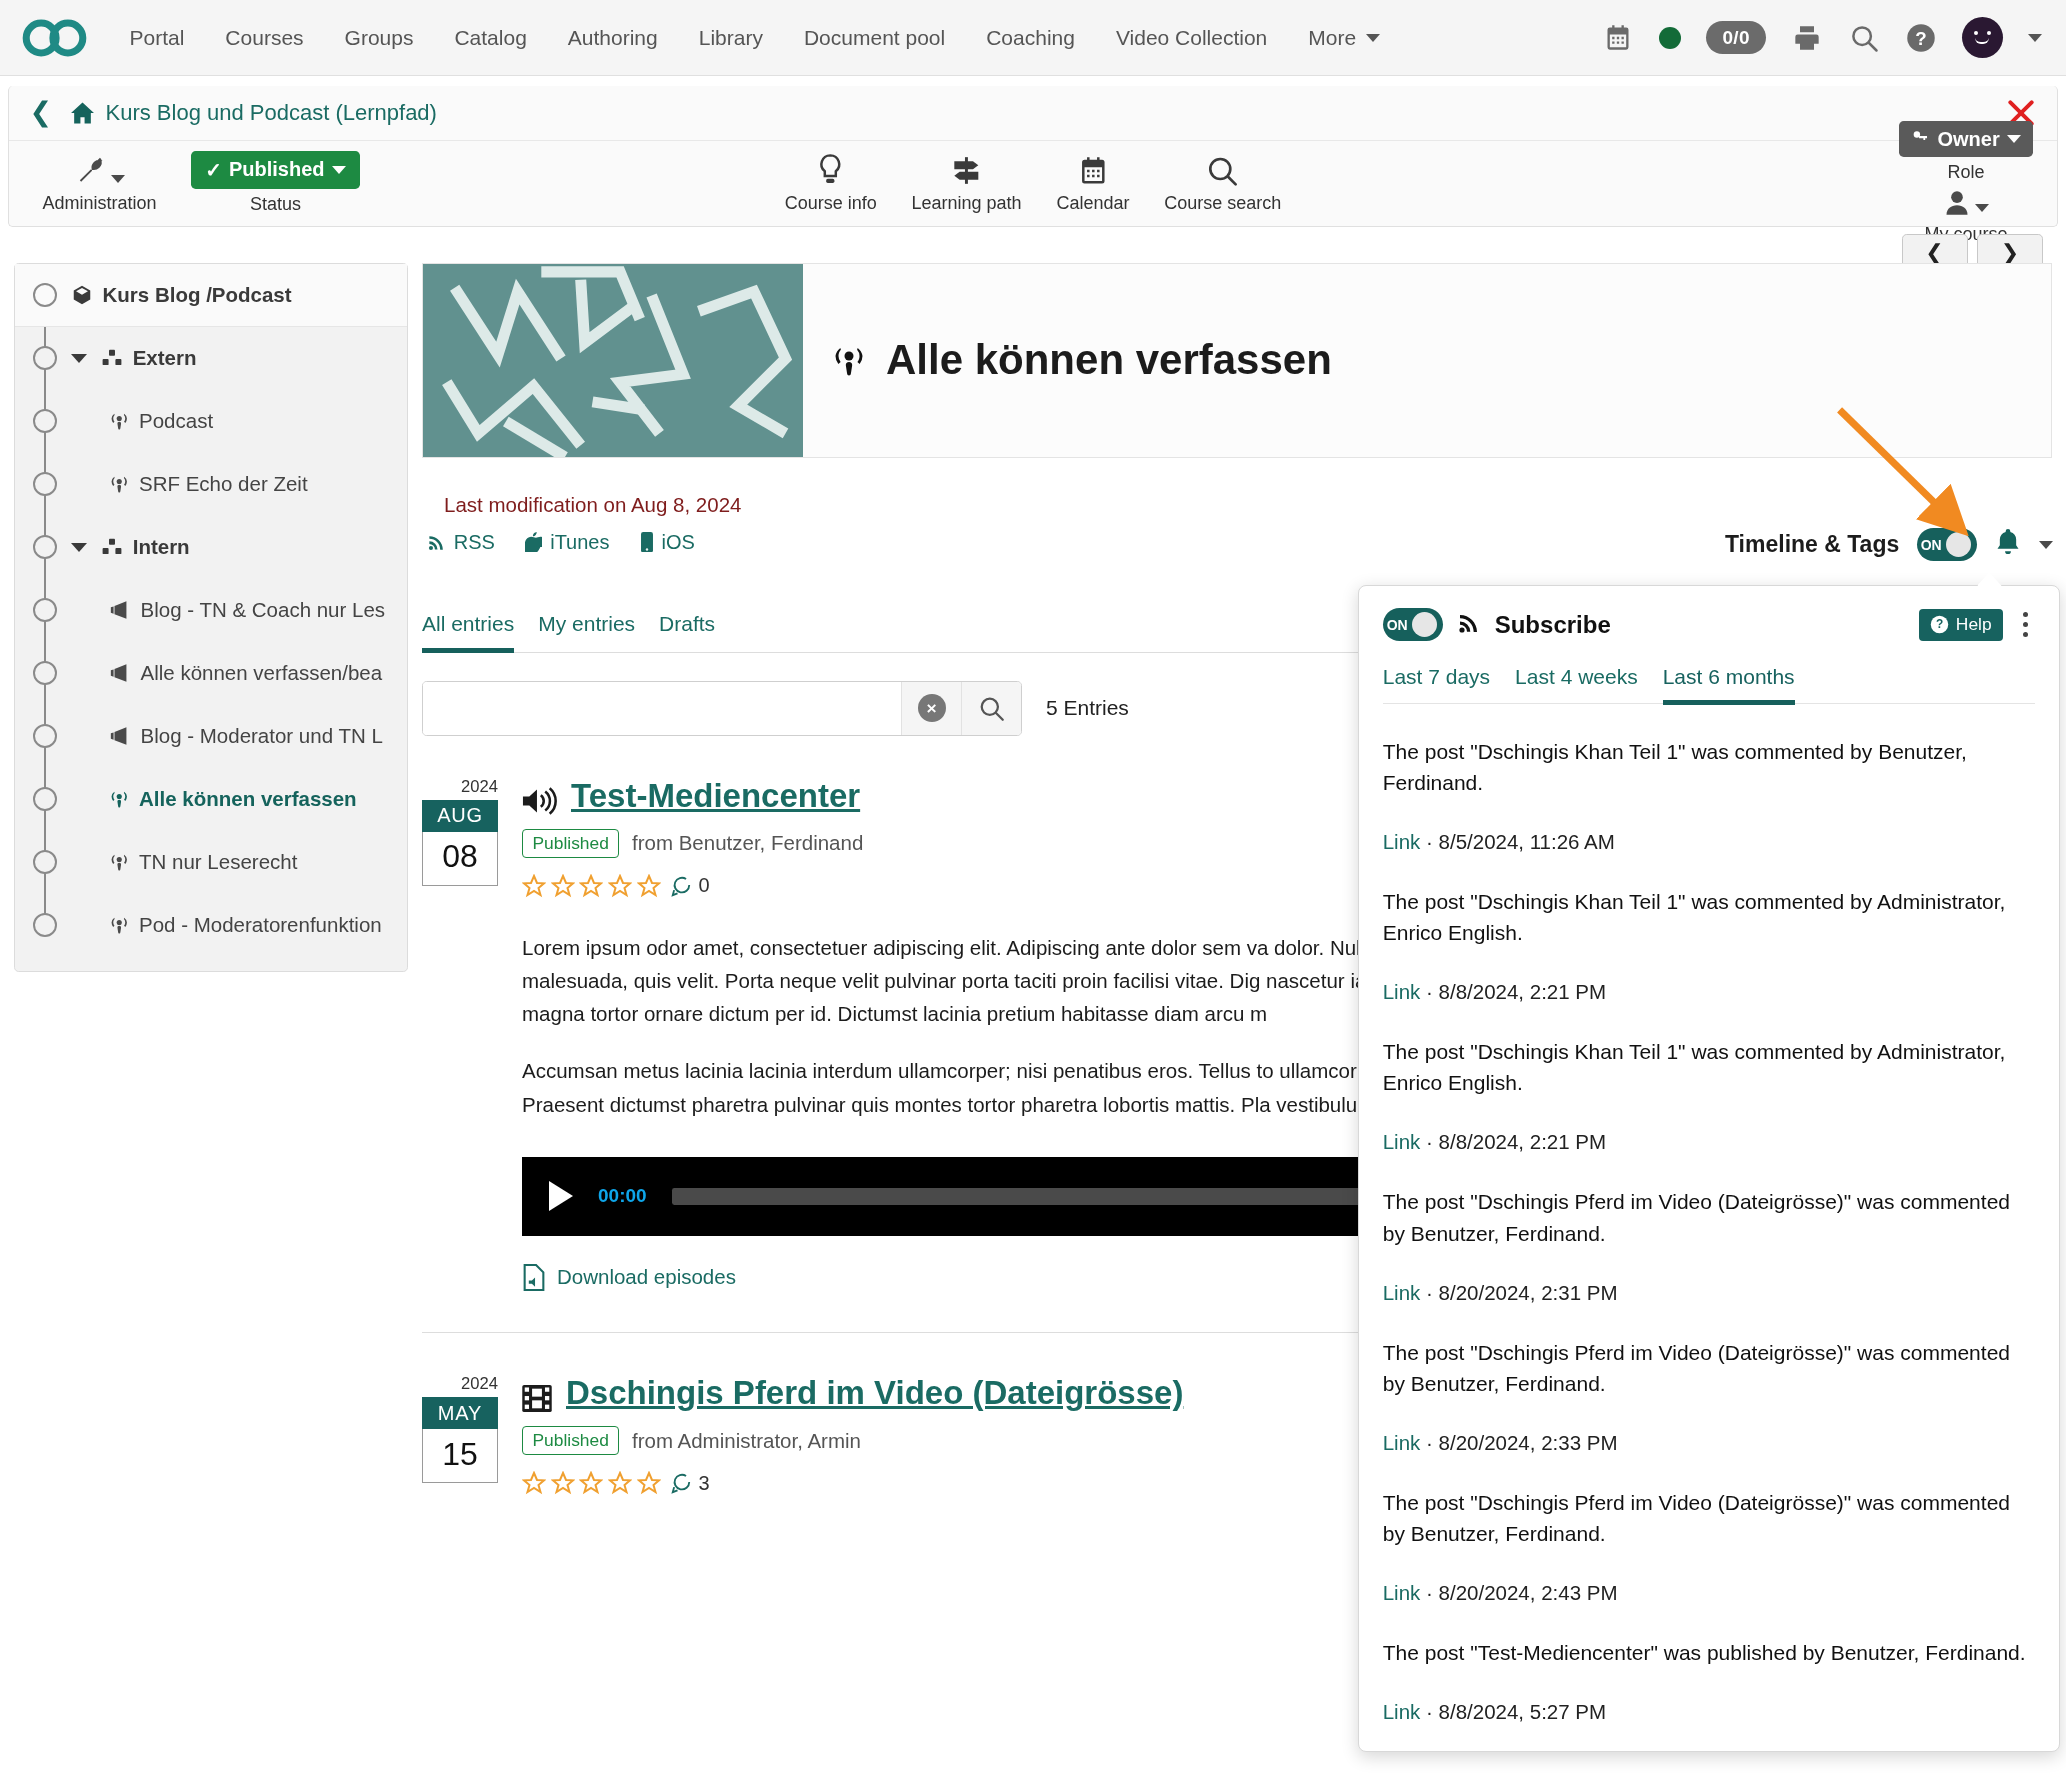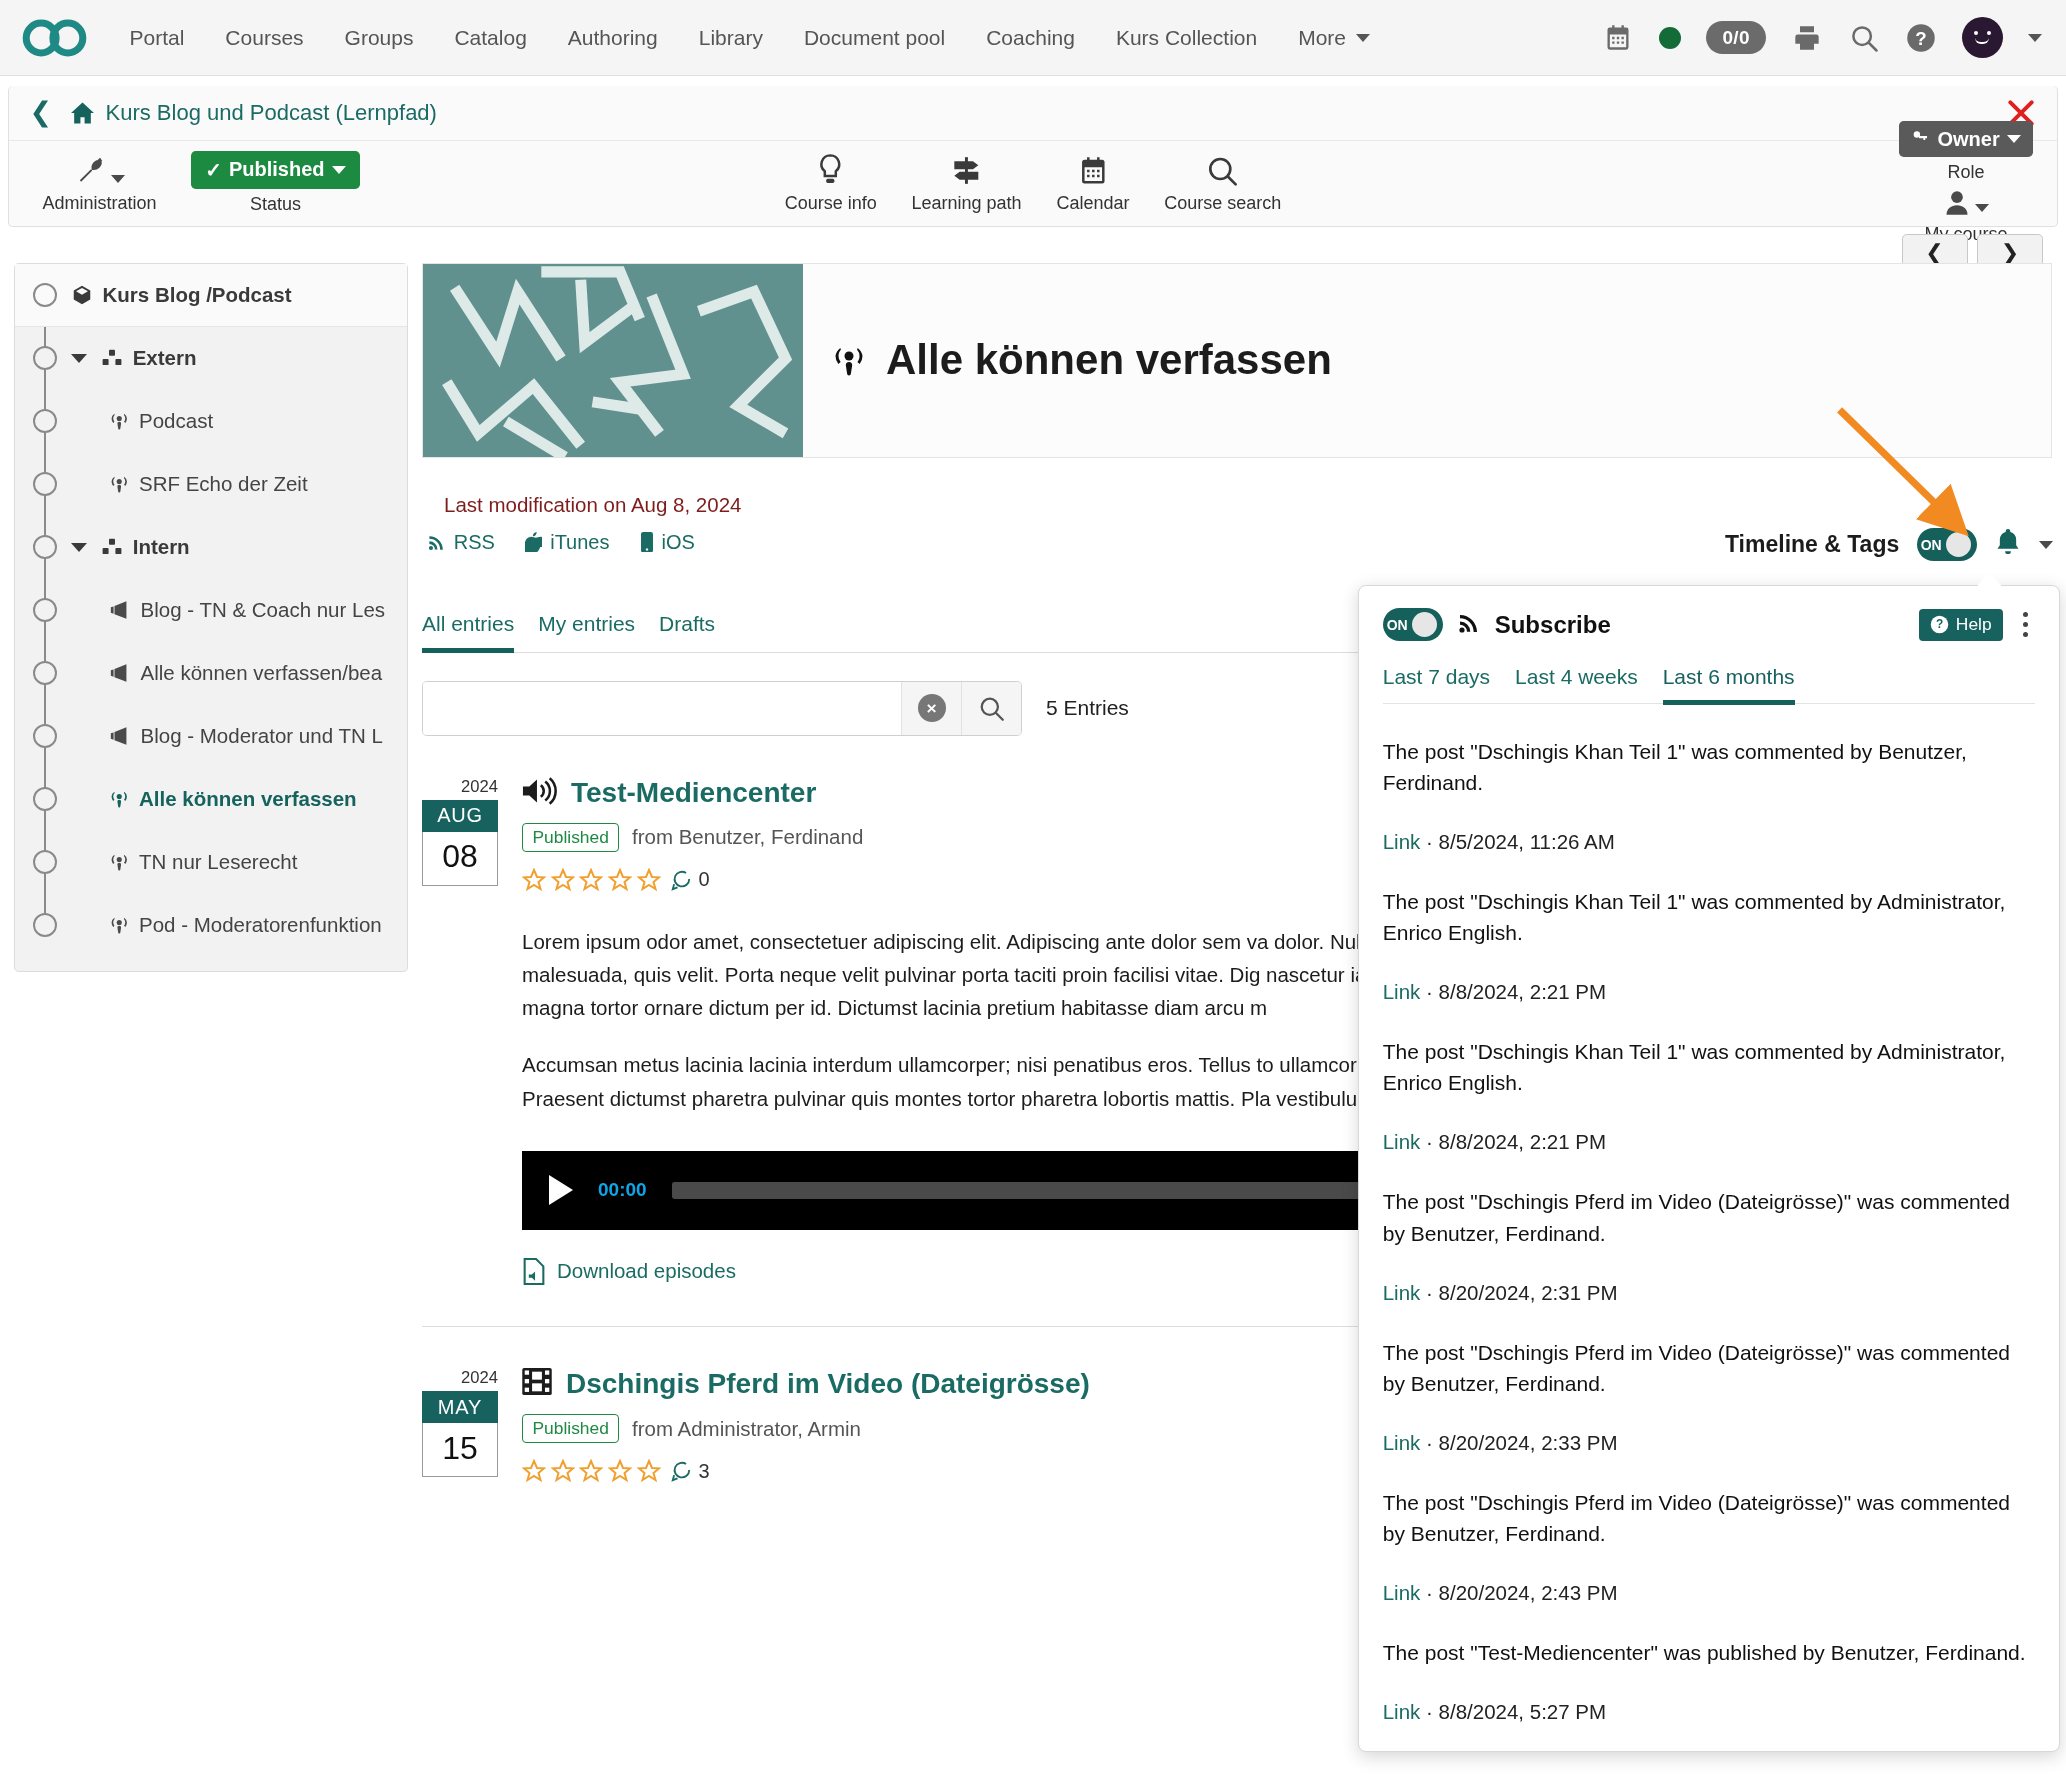--- a/index.html
+++ b/index.html
@@ -155,21 +155,21 @@
     display: flex; align-items: center; justify-content: center; cursor: pointer;
   }
 
   
   .post { display: flex; gap: 24px; padding-top: 41px; }
   .datebox { width: 76px; flex: 0 0 76px; }
   .dyear { font-size: 16.6px; color: #333; text-align: right; margin-bottom: 3.2px; }
   .dmon { background: #17625f; color: #fff; font-size: 20px; text-align: center; padding: 4.7px 0; letter-spacing: 0.8px; }
   .dday { border: 0.8px solid #9a9a9a; border-top: none; font-size: 32px; text-align: center; padding: 6.3px 0 9.5px; color: #111; }
   .pbody { flex: 1 1 auto; min-width: 0; }
-  .ptitle { display: flex; align-items: flex-start; gap: 14px; font-size: 28px; font-weight: bold; color: #1a6b63; cursor: pointer; }
+  .ptitle { display: flex; align-items: flex-end; gap: 14px; font-size: 33px; font-weight: bold; color: #1a6b63; cursor: pointer; text-decoration: underline; }
   .pmeta { display: flex; align-items: center; gap: 12.6px; margin-top: 14px; }
   .badge-pub { border: 0.8px solid #1d8a42; color: #1d8a42; font-size: 17.4px; border-radius: 4px; padding: 3.2px 9.5px; }
   .pfrom { font-size: 20.5px; color: #555; }
   .prate { display: flex; align-items: center; gap: 9.5px; margin-top: 16px; }
   .stars { display: flex; gap: 4.7px; }
   .cmt { display: flex; align-items: center; gap: 6.3px; font-size: 20px; color: #333; }
   .ptext { font-size: 20.5px; line-height: 1.62; color: #1c1c1c; margin-top: 33px; }
   .ptext + .ptext { margin-top: 24px; }
   .player { background: #000; height: 79px; margin-top: 36px; display: flex; align-items: center; padding: 0 27px; gap: 25px; }
   .play-tri { width: 0; height: 0; border-top: 15px solid transparent; border-bottom: 15px solid transparent; border-left: 24px solid #fff; cursor: pointer; }
@@ -234,21 +234,21 @@
   </div>
   <div class="nav-links">
     <span class="nav-link">Portal</span>
     <span class="nav-link">Courses</span>
     <span class="nav-link">Groups</span>
     <span class="nav-link">Catalog</span>
     <span class="nav-link">Authoring</span>
     <span class="nav-link">Library</span>
     <span class="nav-link">Document pool</span>
     <span class="nav-link">Coaching</span>
-    <span class="nav-link">Kurs Collection</span>
+    <span class="nav-link">Video Collection</span>
     <span class="nav-link more">
       <span>More</span>
       <i class="caret-d"></i>
     </span>
   </div>
   <div class="nav-right">
     <span class="ni">
       <svg width="28" height="28" viewBox="0 0 24 24" fill="#6a6a6a">
           <path d="M7 1v2H5a2 2 0 00-2 2v15a2 2 0 002 2h14a2 2 0 002-2V5a2 2 0 00-2-2h-2V1h-2v2H9V1H7zm12 8v11H5V9h14zM7 11v2h2v-2H7zm4 0v2h2v-2h-2zm4 0v2h2v-2h-2zM7 15v2h2v-2H7zm4 0v2h2v-2h-2zm4 0v2h2v-2h-2z"></path>
         </svg>

